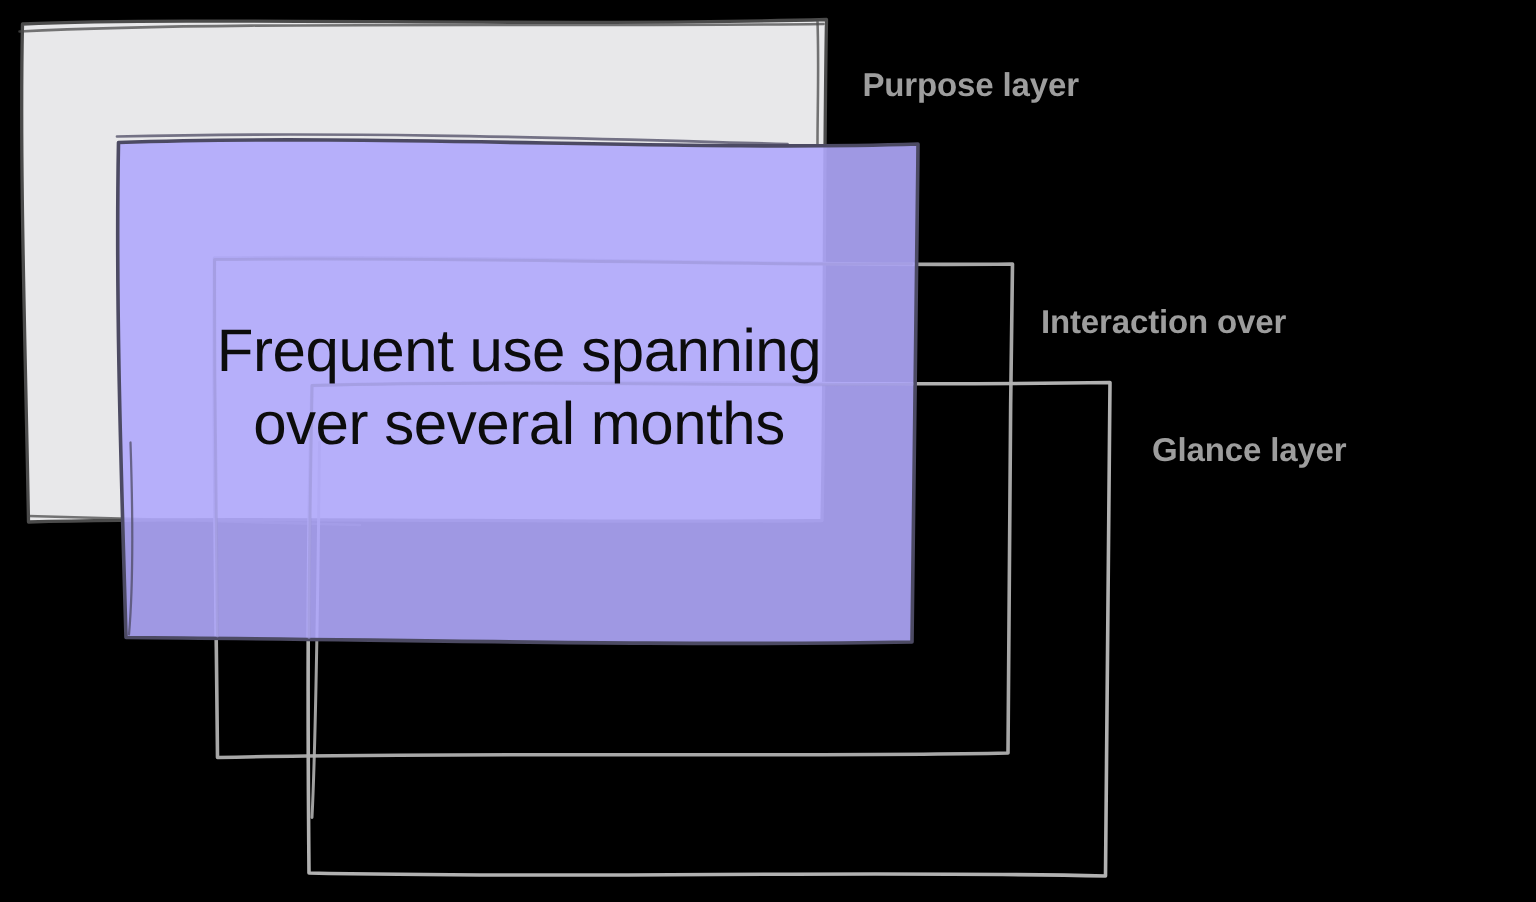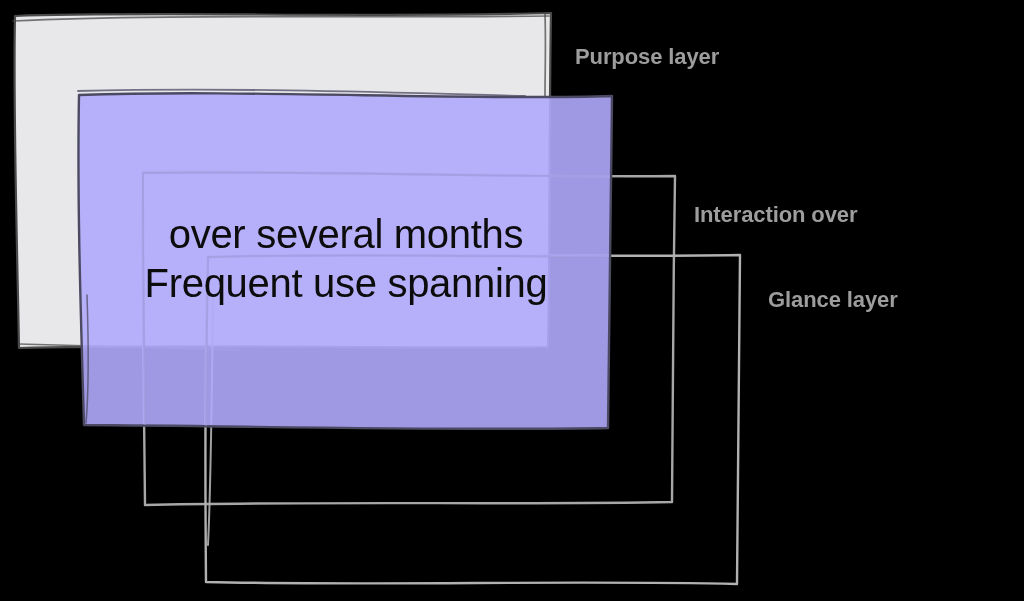--- a/index.html
+++ b/index.html
@@ -78,20 +78,20 @@
 
     <g fill="none" stroke-width="2" stroke-linecap="round" class="ghost" stroke="#9d97d6">
       <path d="M143,173 C320,171 480,177 608,176"></path>
       <path d="M143,174 C143,260 144,360 145,424"></path>
       <path d="M208,257 C360,253 500,258 608,256"></path>
       <path d="M208,258 C207,320 206,380 206,425"></path>
     </g>
   </svg>
 
   <div class="center-text" style="color: rgb(12, 12, 12);">
+    <div>Frequent use spanning</div>
     <div>over several months</div>
-    <div>Frequent use spanning</div>
   </div>
 
   <div class="layer-label" id="lbl-purpose" style="color: rgb(157, 157, 157);">Purpose layer</div>
   <div class="layer-label" id="lbl-interaction" style="color: rgb(157, 157, 157);">Interaction over</div>
   <div class="layer-label" id="lbl-glance" style="color: rgb(157, 157, 157); text-align: right;">Glance layer</div>
 </div>
 
 </body></html>

